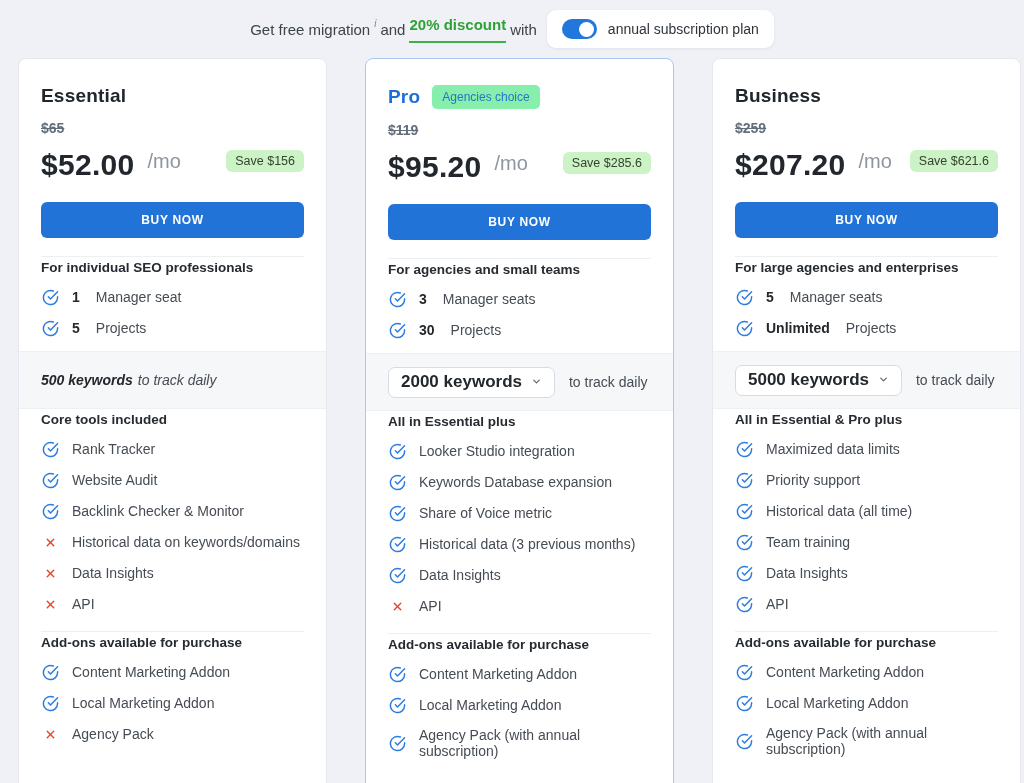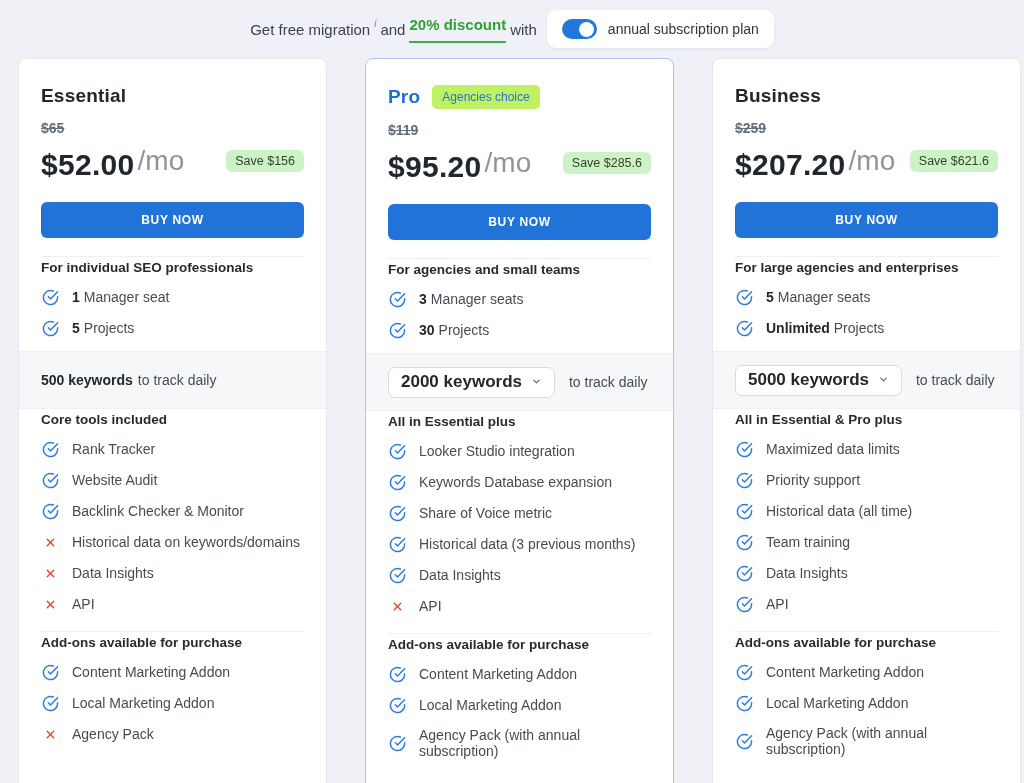--- a/index.html
+++ b/index.html
@@ -41,54 +41,54 @@
   }
   .card{
     width:263px;flex:0 0 auto;background:#fff;border:1px solid #e6e8ee;
     border-radius:8px;padding:26px 22px 30px;height:760px;
   }
   .card.pro{border:1.5px solid #a9c6f1;}
   .title-row{display:flex;align-items:center;gap:12px;}
   .card-title{font-size:19px;font-weight:700;color:#21262c;letter-spacing:.2px;}
   .card.pro .card-title{color:#1d6fd8;}
   .plan-badge{
-    background:#bef264;color:#2a71d0;font-size:12px;
+    background:#86efac;color:#2a71d0;font-size:12px;
     padding:5px 10px;border-radius:5px;
   }
   .old-price{
     margin-top:13px;font-size:14px;color:#636e7b;
     text-decoration:line-through;font-weight:600;
   }
   .price-row{display:flex;align-items:center;margin-top:4px;}
   .price{font-size:30px;font-weight:800;color:#22272d;letter-spacing:.3px;margin-top:8px;}
-  .period{font-size:28px;color:#8d959f;margin-left:3px;}
+  .period{font-size:20px;color:#8d959f;margin-left:13px;}
   .save-badge{
     margin-left:auto;background:#ccf3c5;color:#37412f;font-size:12.5px;
     padding:4px 9px;border-radius:6px;white-space:nowrap;
   }
   .buy-btn{
     margin-top:20px;width:100%;height:36px;border:none;border-radius:6px;
     background:#2273d8;color:#fff;font-family:"Liberation Sans",sans-serif;
     font-size:12px;font-weight:700;letter-spacing:.7px;cursor:pointer;
   }
   .divider{border:none;border-top:1px solid #edeff3;margin:18px 0 0;}
   .sec-head{margin-top:3px;font-size:13.5px;font-weight:700;color:#262b31;}
   .feat{display:flex;align-items:center;gap:13px;margin-top:13px;min-height:18px;}
   .feat .icon{width:18px;display:flex;justify-content:center;flex:0 0 auto;}
   .feat-label{font-size:14px;color:#454c54;}
   .seat-text b{color:#23282d;}
-  .seat-text .rest{margin-left:4px;color:#454c54;}
+  .seat-text .rest{margin-left:16px;color:#454c54;}
   .seat-text{font-size:14px;}
   
   .strip{
     margin:14px -22px 0;background:#f6f7f9;
     border-top:1px solid #eef0f4;border-bottom:1px solid #eef0f4;
     height:56px;display:flex;align-items:center;padding:0 22px;
   }
-  .kw-static{font-size:14px;color:#454c54;}
+  .kw-static{font-size:14px;color:#454c54;font-style:italic;}
   .kw-static b{color:#23282d;}
   .kw-static .rest{margin-left:5px;}
   .kw-select{
     background:#fff;border:1px solid #d8dce2;border-radius:7px;
     height:31px;padding:0 12px;display:flex;align-items:center;gap:9px;
     font-family:"Liberation Sans",sans-serif;font-size:17px;font-weight:700;
     color:#23282d;cursor:pointer;
   }
   .kw-rest{margin-left:14px;font-size:14px;color:#454c54;}
 </style>

